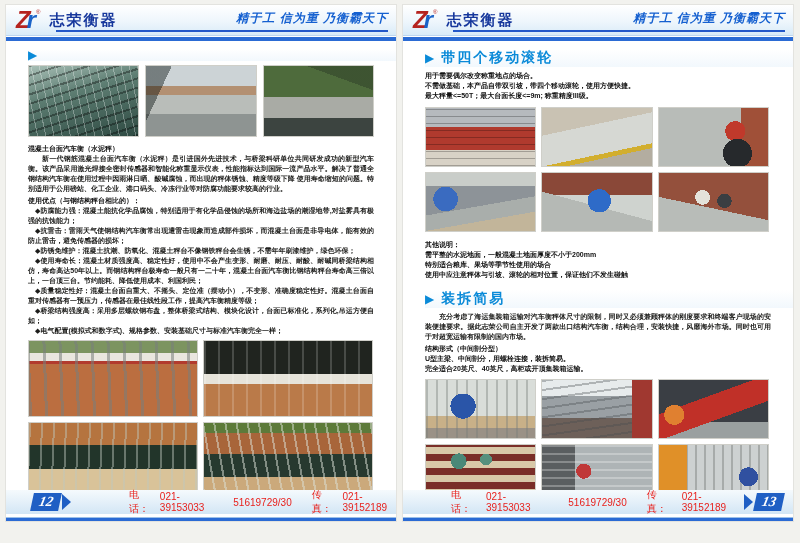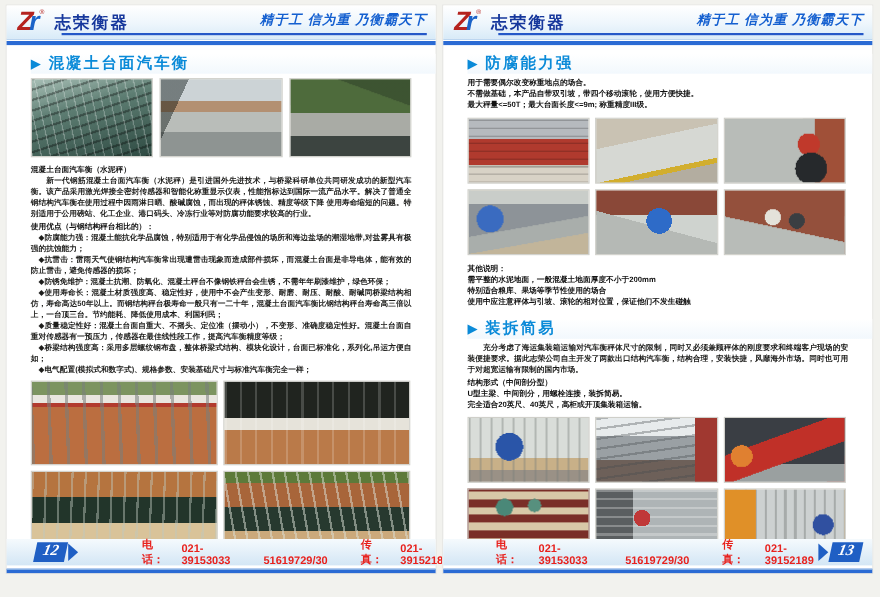--- a/index.html
+++ b/index.html
@@ -111,21 +111,21 @@
   .tblock { margin:7px 22px 0 22px; color:#1d1d1b; }
   .tblock p { font-size:7px; line-height:10px; font-weight:bold; }
   .tblock .h { color:#111; }
   .tblock .indent { text-indent:2em; text-align:justify; }
   .tblock .b { text-indent:1em; text-align:justify; }
   .small-gap { margin-top:2px; }
 
   
   .pfooter { position:absolute; left:0; right:0; bottom:7px; height:24px; background:linear-gradient(180deg,#f5fafd 0%,#d3e6f5 100%); display:flex; align-items:center; }
   .botline { position:absolute; left:0; right:0; bottom:0; height:4px; background:#2b6bd4; border-top:1px solid #9cc0e8; }
-  .contact { display:flex; align-items:flex-end; gap:16px; color:#e8211d; font-size:10px; font-weight:bold; }
+  .contact { display:flex; align-items:center; gap:6px; color:#e8211d; font-size:10px; font-weight:normal; }
   .p-left  .contact { margin-left:58px; }
   .p-right .contact { margin-left:48px; }
   .contact .gap2 { margin-left:14px; }
   .ribbon { display:flex; align-items:center; }
   .ribbon .num { background:#1f5fc4; color:#ffffff; font-family:"Liberation Serif","DejaVu Serif",serif; font-size:14px; font-weight:bold; font-style:italic; padding:1px 7px; transform:skewX(-12deg); }
   .ribbon .chev { width:0; height:0; border-top:8px solid transparent; border-bottom:8px solid transparent; }
   .ribbon.rleft { margin-left:26px; }
   .ribbon.rleft .chev { border-right:9px solid #1f5fc4; margin-left:2px; transform:scaleX(-1); }
   .ribbon.rright { margin-left:auto; margin-right:10px; }
   .ribbon.rright .chev { border-left:9px solid #1f5fc4; margin-right:2px; }
@@ -141,21 +141,20 @@
       <span class="reg">®</span>
     </span>
     <span class="brandname">志荣衡器</span>
     <span class="slogan">精于工 信为重 乃衡霸天下</span>
     <span class="hdr-underline"></span>
   </div>
   <div class="hdr-rule"></div>
 
   <div class="sec-title">
     <span class="tri">▶</span>
-    <span class="txt">混凝土台面汽车衡</span>
   </div>
 
   <div class="prow">
     <div class="ph p1"></div>
     <div class="ph p2"></div>
     <div class="ph p3"></div>
   </div>
 
   <div class="tblock">
     <p class="h">混凝土台面汽车衡（水泥秤）</p>
@@ -201,21 +200,21 @@
       <span class="reg">®</span>
     </span>
     <span class="brandname">志荣衡器</span>
     <span class="slogan">精于工 信为重 乃衡霸天下</span>
     <span class="hdr-underline"></span>
   </div>
   <div class="hdr-rule"></div>
 
   <div class="sec-title">
     <span class="tri">▶</span>
-    <span class="txt">防腐能力强</span>
+    <span class="txt">带四个移动滚轮</span>
   </div>
 
   <div class="tblock" style="margin-top:2px;">
     <p class="h">用于需要偶尔改变称重地点的场合。</p>
     <p class="h">不需做基础，本产品自带双引坡，带四个移动滚轮，使用方便快捷。</p>
     <p class="h">最大秤量&lt;=50T；最大台面长度&lt;=9m; 称重精度III级。</p>
   </div>
 
   <div class="pgrid g23" style="margin-top:6px;">
     <div class="ph p8"></div>

